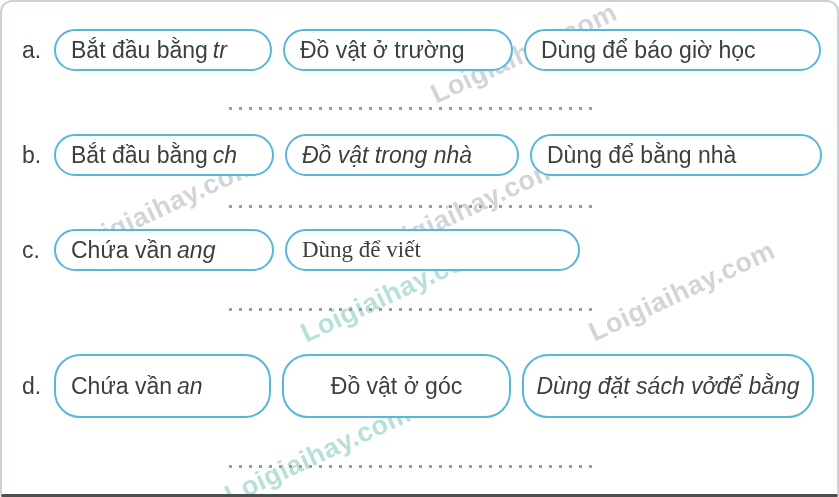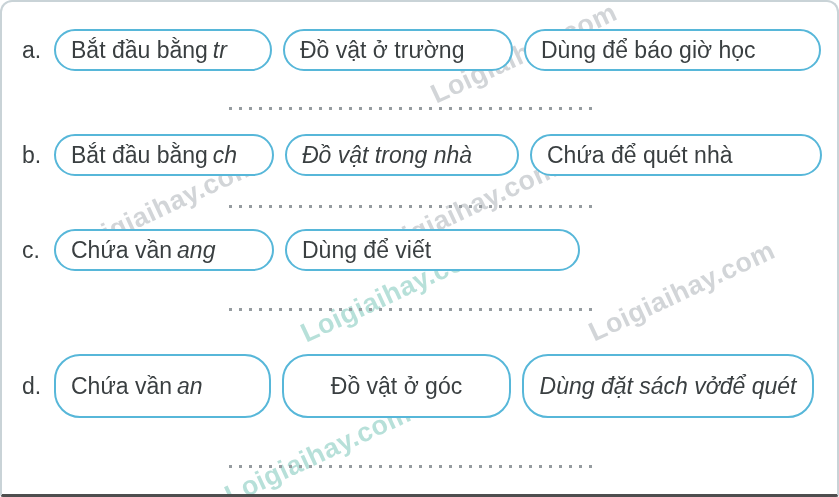--- a/index.html
+++ b/index.html
@@ -55,21 +55,21 @@
   }
   .center2 {
     flex-direction: row;
     justify-content: center;
     text-align: center;
     line-height: 1.15;
   }
   
   .row-a .p0 { width: 218px; } .row-a .p1 { width: 230px; } .row-a .p2 { width: 297px; }
   .row-b .p0 { width: 220px; } .row-b .p1 { width: 234px; font-style: italic; } .row-b .p2 { width: 292px; }
-  .row-c .p0 { width: 220px; } .row-c .p1 { width: 234px; } .row-c .p2 { width: 295px; }
+  .row-c .p0 { width: 220px; } .row-c .p1 { width: 234px; } .row-c .p2 { width: 295px; font-family: Liberation Serif, serif; }
   .row-d .p0 { width: 217px; } .row-d .p1 { width: 229px; } .row-d .p2 { width: 292px; font-style: italic; }
   
   .dots {
     position: absolute;
     left: 227px;
     width: 364px;
     height: 3px;
     background: repeating-linear-gradient(to right, #969ca0 0 3px, transparent 3px 10px);
     z-index: 1;
   }
@@ -129,21 +129,21 @@
   <div class="row row-b">
     <span class="row-label">b.</span>
     <div class="pill p0">
       <span>Bắt đầu bằng</span>
         <i>ch</i>
     </div>
     <div class="pill p1">
       <span>Đồ vật trong nhà</span>
     </div>
     <div class="pill p2">
-      <span>Chứa để quét nhà</span>
+      <span>Dùng để bằng nhà</span>
     </div>
   </div>
   <div class="dots dots-b"></div>
 
   <div class="row row-c">
     <span class="row-label">c.</span>
     <div class="pill p0">
       <span>Chứa vần</span>
         <i>ang</i>
     </div>
@@ -157,18 +157,18 @@
     <span class="row-label">d.</span>
     <div class="pill tall p0">
       <span>Chứa vần</span>
         <i>an</i>
     </div>
     <div class="pill tall center2 p1">
       <span>Đồ vật ở góc</span>
     </div>
     <div class="pill tall center2 p2">
       <span>Dùng đặt sách vở</span>
-      <span>để quét</span>
+      <span>để bằng</span>
     </div>
   </div>
   <div class="dots dots-d"></div>
 
 </div>
 
 </body></html>

